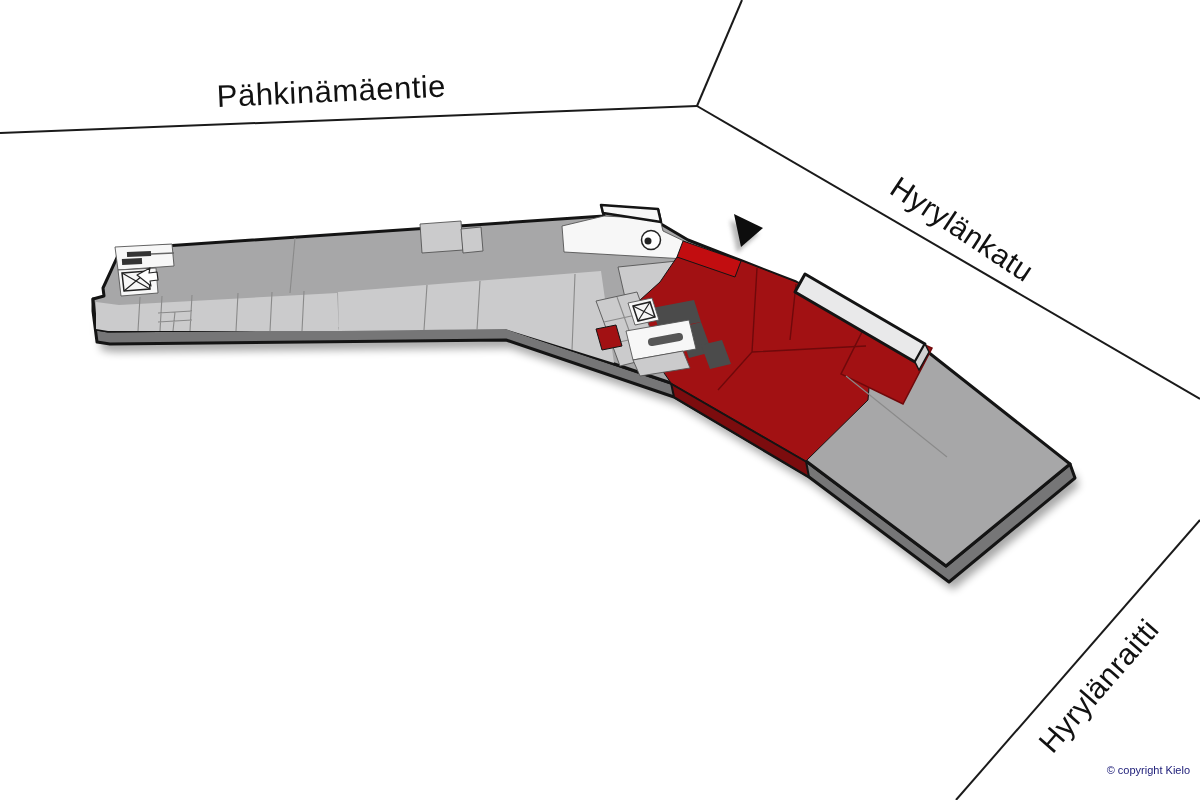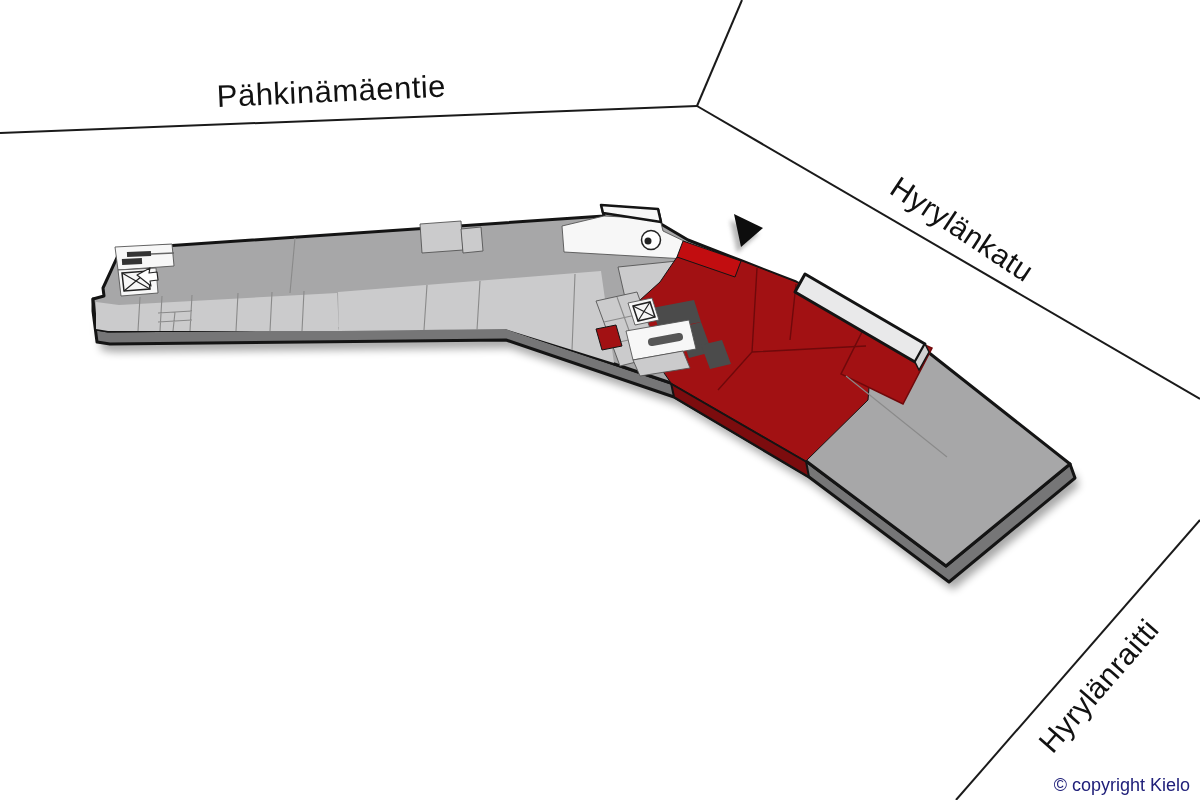--- a/index.html
+++ b/index.html
@@ -4,21 +4,21 @@
 <style>
   html,body{margin:0;padding:0;background:#ffffff;}
   body{width:1200px;height:800px;position:relative;overflow:hidden;
        font-family:"Liberation Sans","DejaVu Sans",sans-serif;}
   #scene{position:absolute;left:0;top:0;}
   .street-label{position:absolute;color:var(--labelText,#111);font-size:30px;
        white-space:nowrap;letter-spacing:.5px;}
   #street-top{left:216px;top:79px;font-size:31px;transform:rotate(-2.6deg);transform-origin:0 0;}
   #street-right{left:903px;top:170px;transform:rotate(33.5deg);transform-origin:0 0;}
   #street-bottom{left:1032px;top:737px;transform:rotate(-49deg);transform-origin:0 0;}
-  #copyright{position:absolute;right:10px;bottom:4px;font-size:18px;color:var(--copyrightText,#20207a);}
+  #copyright{position:absolute;right:10px;bottom:24px;font-size:11px;color:var(--copyrightText,#20207a);}
   
   .f-deck{fill:var(--deck);} .f-light{fill:var(--roomLight);} .f-white{fill:var(--roomWhite);}
   .f-red{fill:var(--unitRed);} .f-redb{fill:var(--unitRedBright);} .f-redside{fill:var(--unitRedSide);}
   .f-dark{fill:var(--darkZone);} .f-side{fill:var(--sideFace);} .f-canopy{fill:var(--canopy);}
   .f-marker{fill:var(--marker);}
   .s-out{stroke:var(--outline);stroke-linejoin:round;}
   .s-room{stroke:#555555;stroke-width:.9;stroke-linejoin:round;}
   .s-seam{stroke:var(--seam);stroke-width:1.1;fill:none;}
   .s-redseam{stroke:var(--redSeam);stroke-width:1.4;fill:none;}
   .street-line{stroke:var(--streetLine);stroke-width:2;fill:none;}

